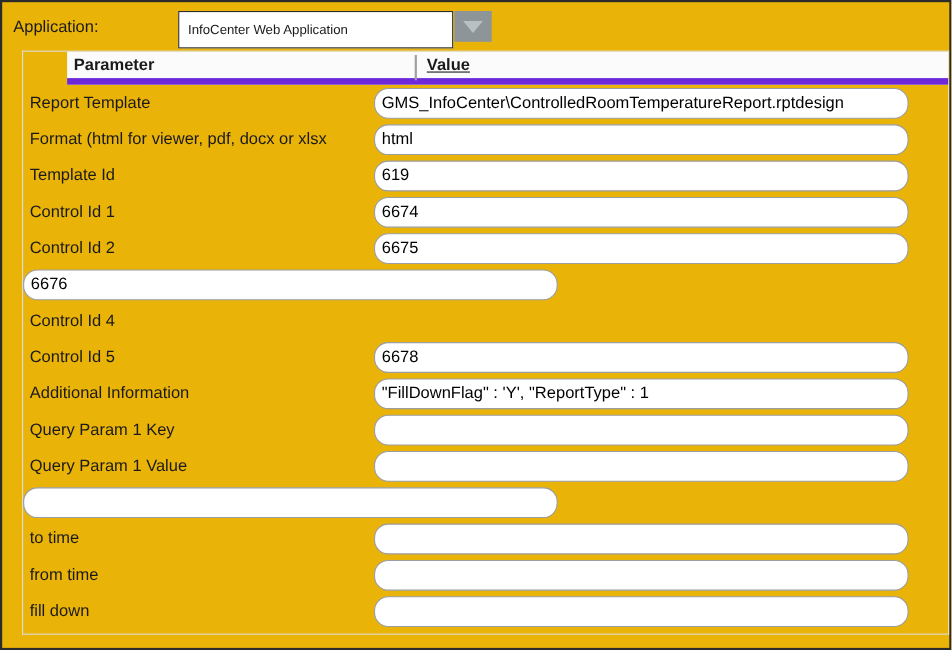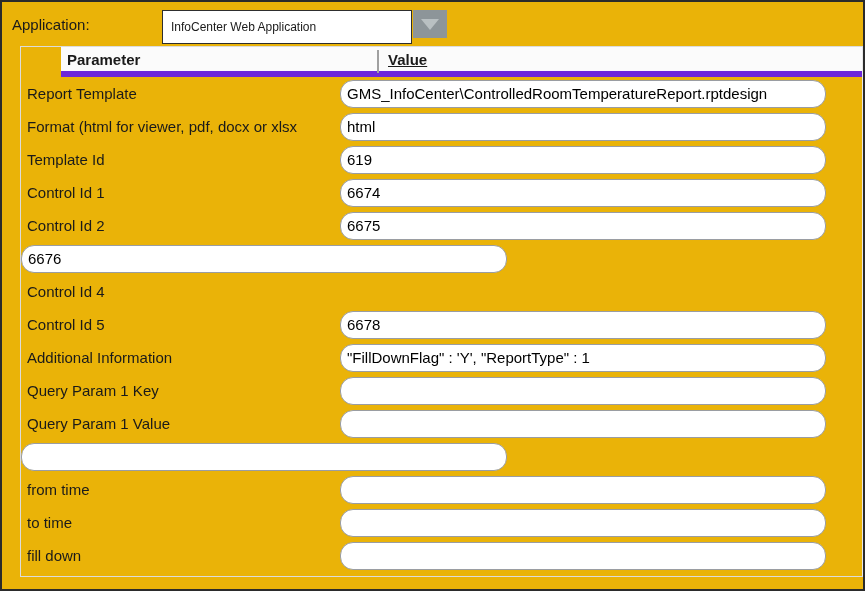--- a/index.html
+++ b/index.html
@@ -133,25 +133,25 @@
           <input type="text" value="" style="">
         </div>
         <div class="row">
           <div class="param">Query Param 1 Value</div>
           <input type="text" value="" style="">
         </div>
         <div class="row">
           <input type="text" value="" style="">
         </div>
         <div class="row">
-          <div class="param">from time</div>
+          <div class="param">to time</div>
           <input type="text" value="" style="">
         </div>
         <div class="row">
-          <div class="param">to time</div>
+          <div class="param">from time</div>
           <input type="text" value="" style="">
         </div>
         <div class="row">
           <div class="param">fill down</div>
           <input type="text" value="" style="">
         </div>
       </div>
   </div>
 
 </div>

